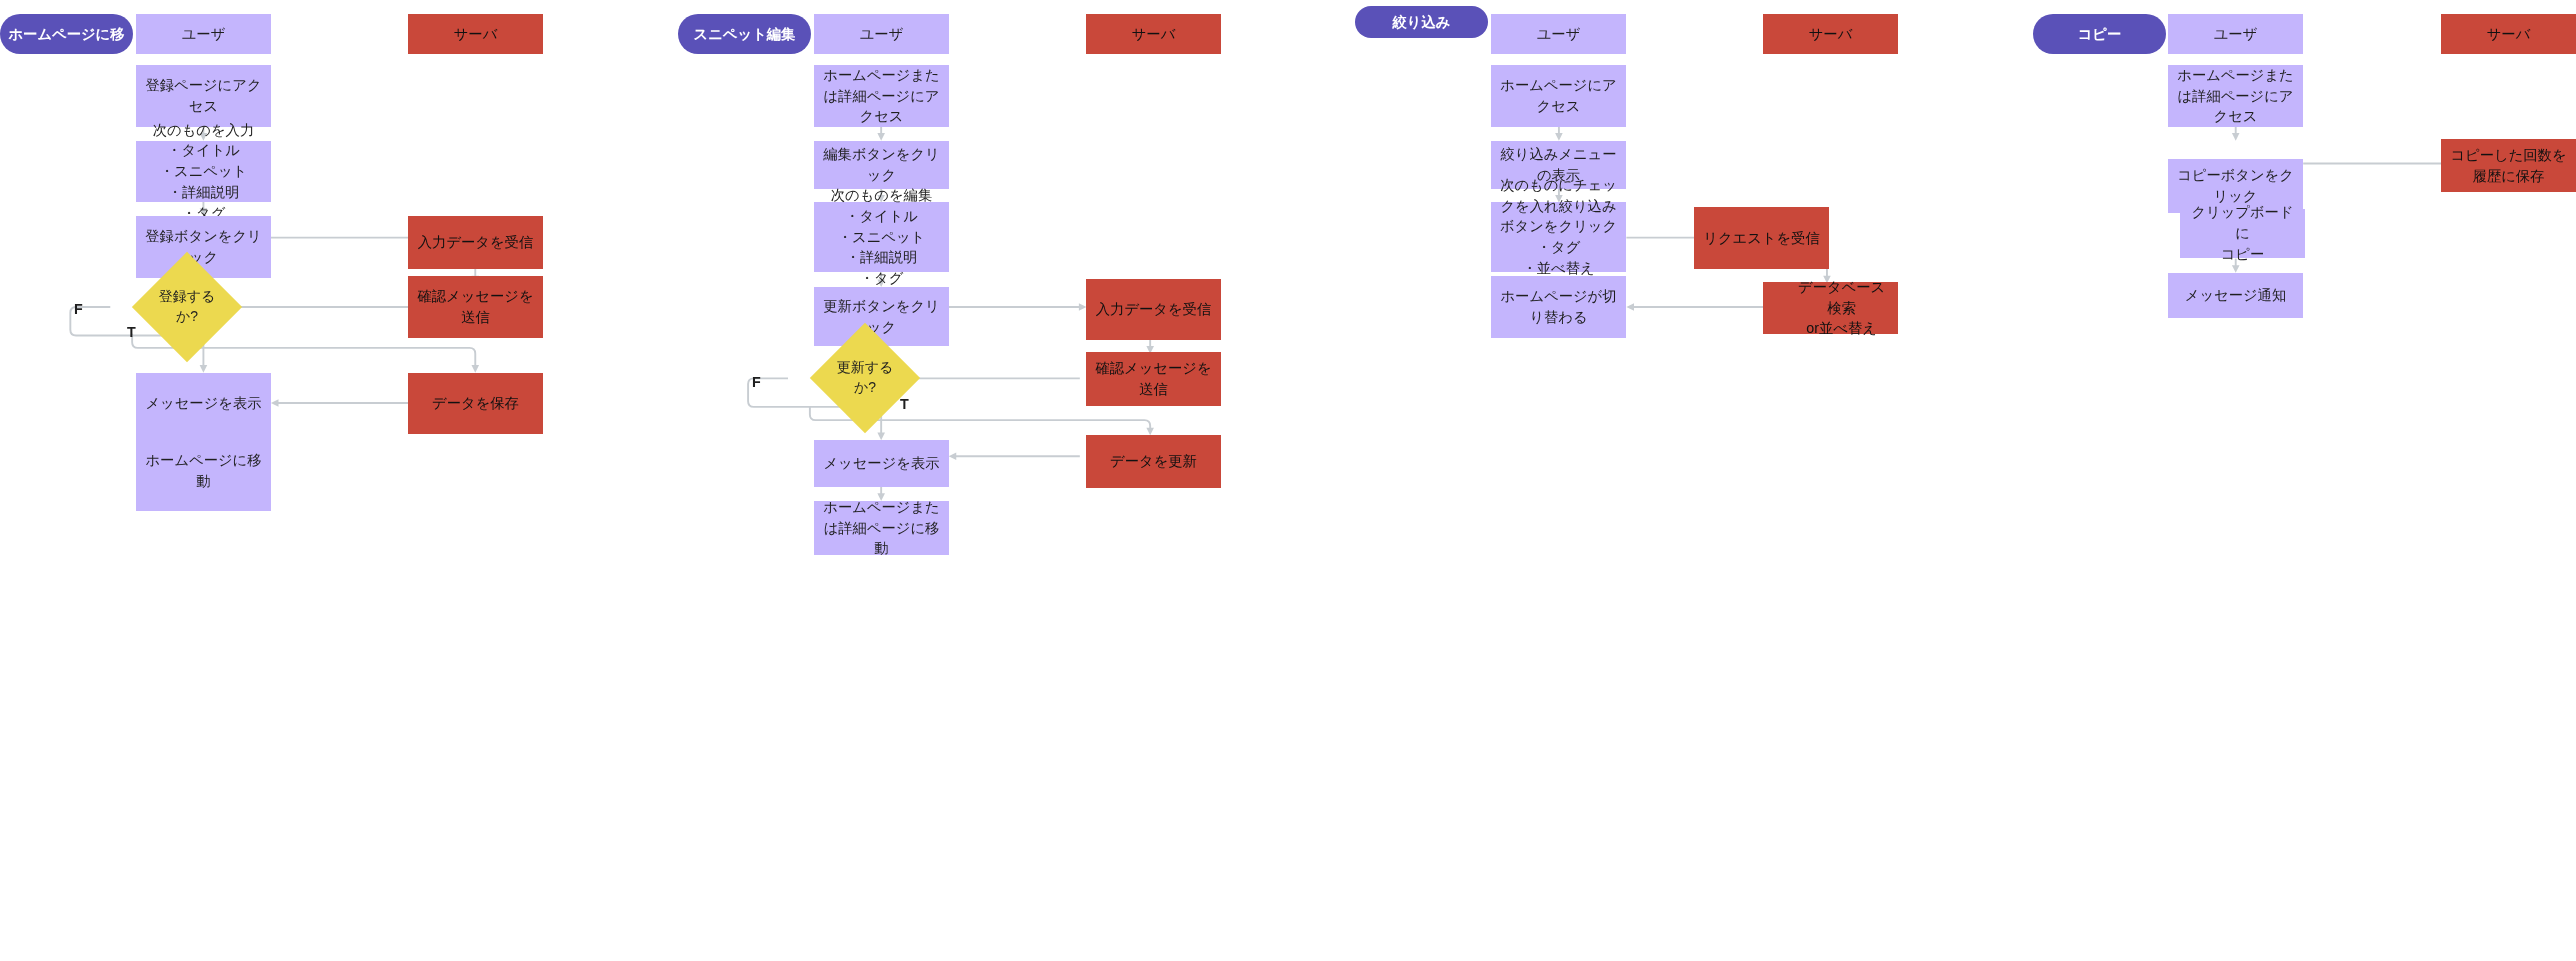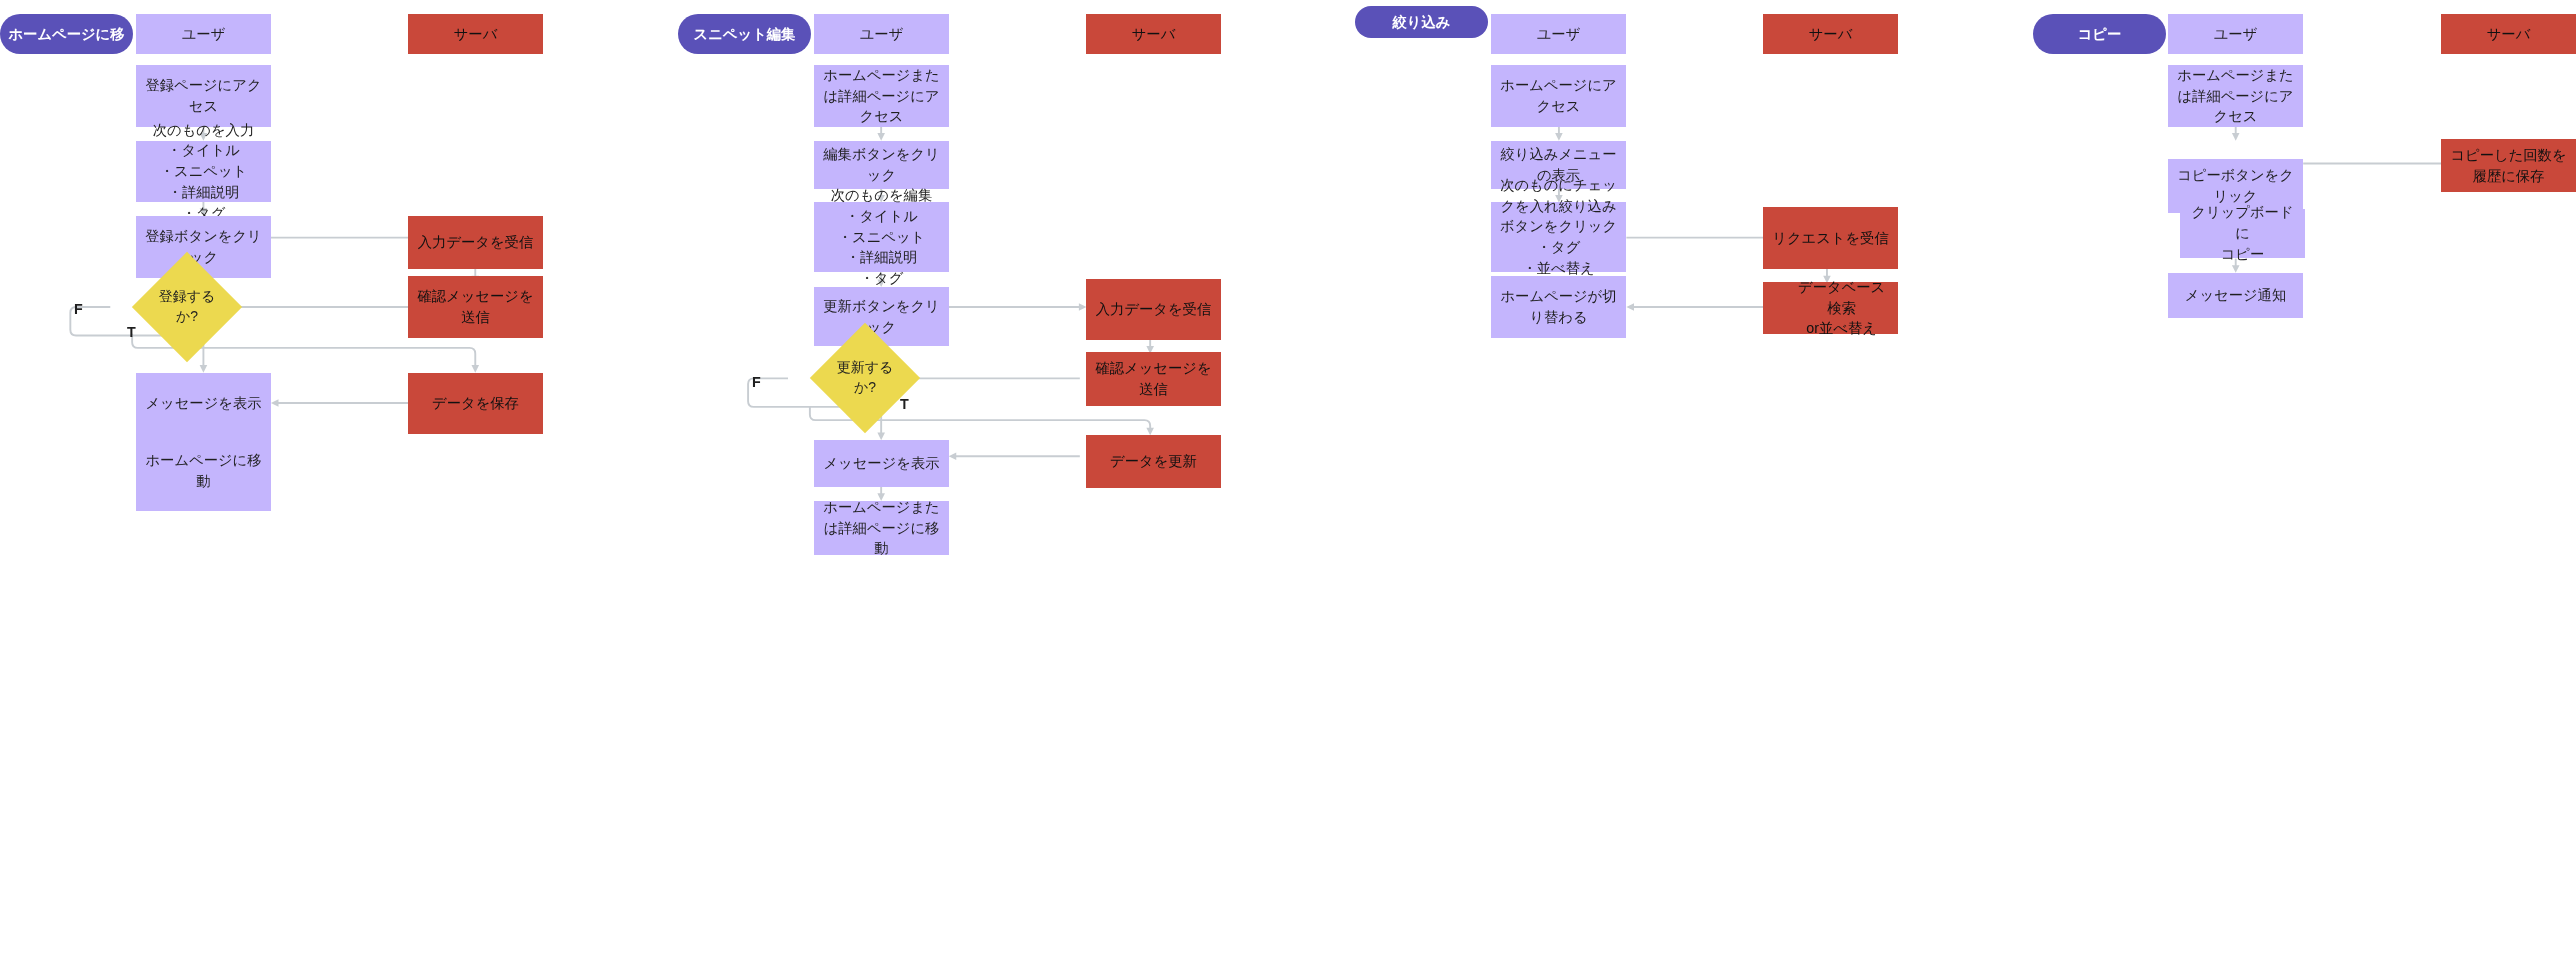--- a/index.html
+++ b/index.html
@@ -221,21 +221,21 @@
 の表示</div>
   <div class="node blue" style="left:1491px;top:202px;width:135px;height:70px;">次のものにチェッ
 クを入れ絞り込み
 ボタンをクリック
 ・タグ
 ・並べ替え
 ・自分のみ表示</div>
   <div class="node blue" style="left:1491px;top:276px;width:135px;height:62px;">ホームページが切
 り替わる</div>
 
-  <div class="node red" style="left:1763px;top:207px;width:135px;height:62px;">リクエストを受信</div>
+  <div class="node red" style="left:1694px;top:207px;width:135px;height:62px;">リクエストを受信</div>
   <div class="node red" style="left:1763px;top:282px;width:135px;height:52px;padding-left:28px;">データベース検索
 or並べ替え</div>
 
   <div class="node pill lane-hdr" style="left:2033px;top:14.3px;width:133px;height:40px;">コピー</div>
   <div class="node blue lane-hdr" style="left:2168px;top:14.3px;width:135px;height:40px;">ユーザ</div>
   <div class="node red lane-hdr" style="left:2441px;top:14.3px;width:135px;height:40px;">サーバ</div>
 
   <div class="node blue" style="left:2168px;top:65px;width:135px;height:62px;">ホームページまた
 は詳細ページにア
 クセス</div>

